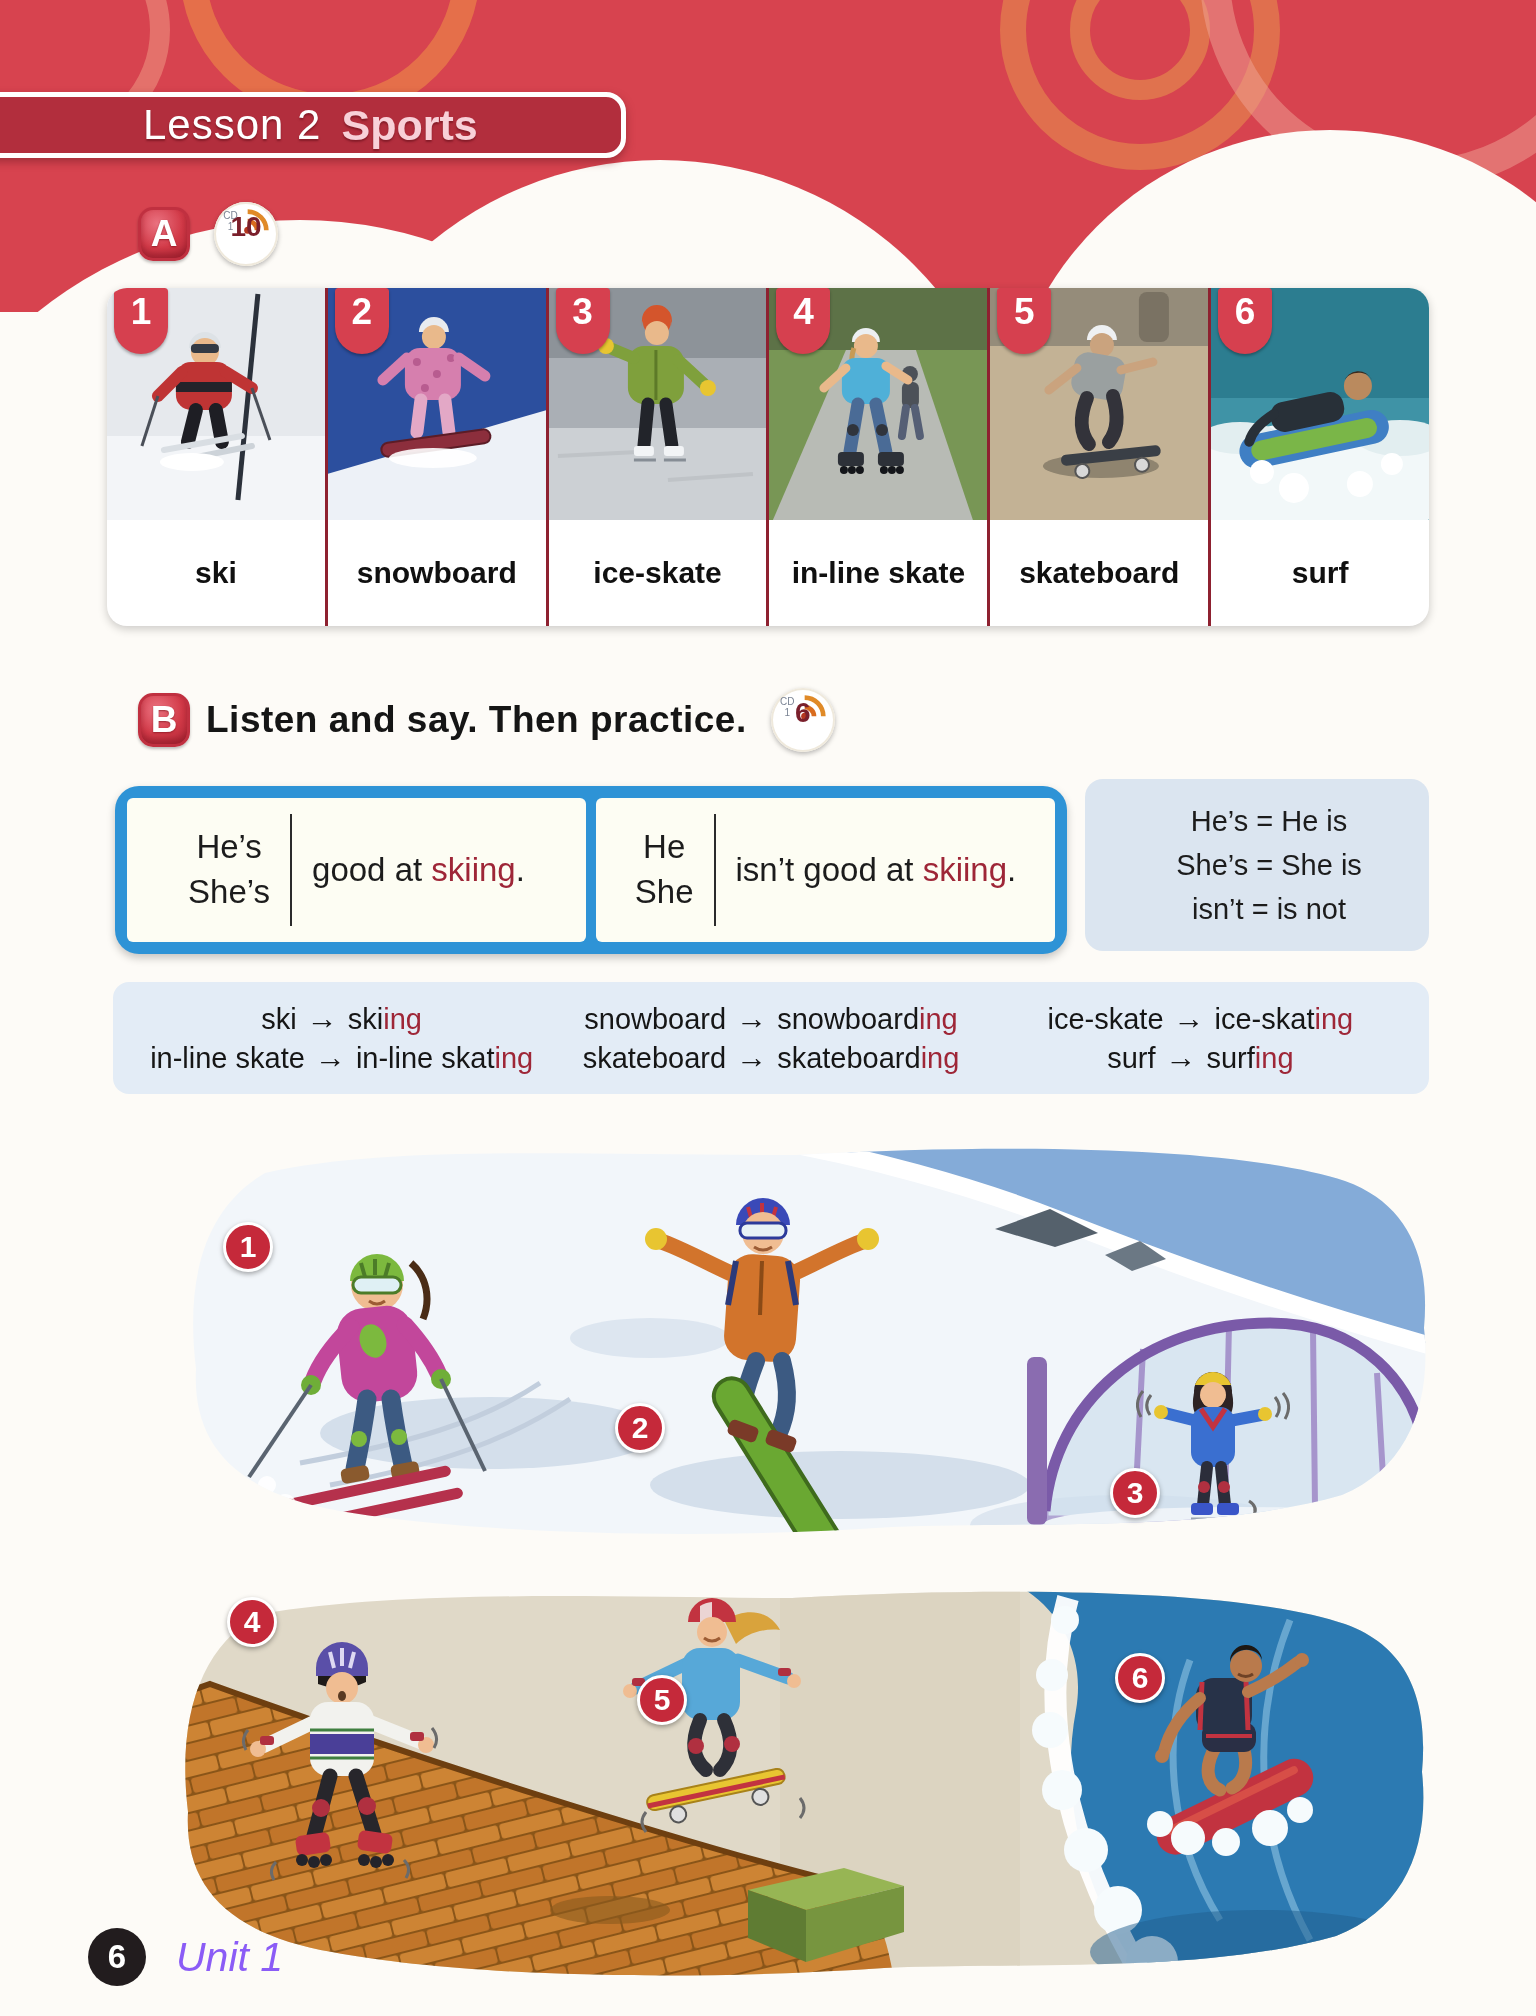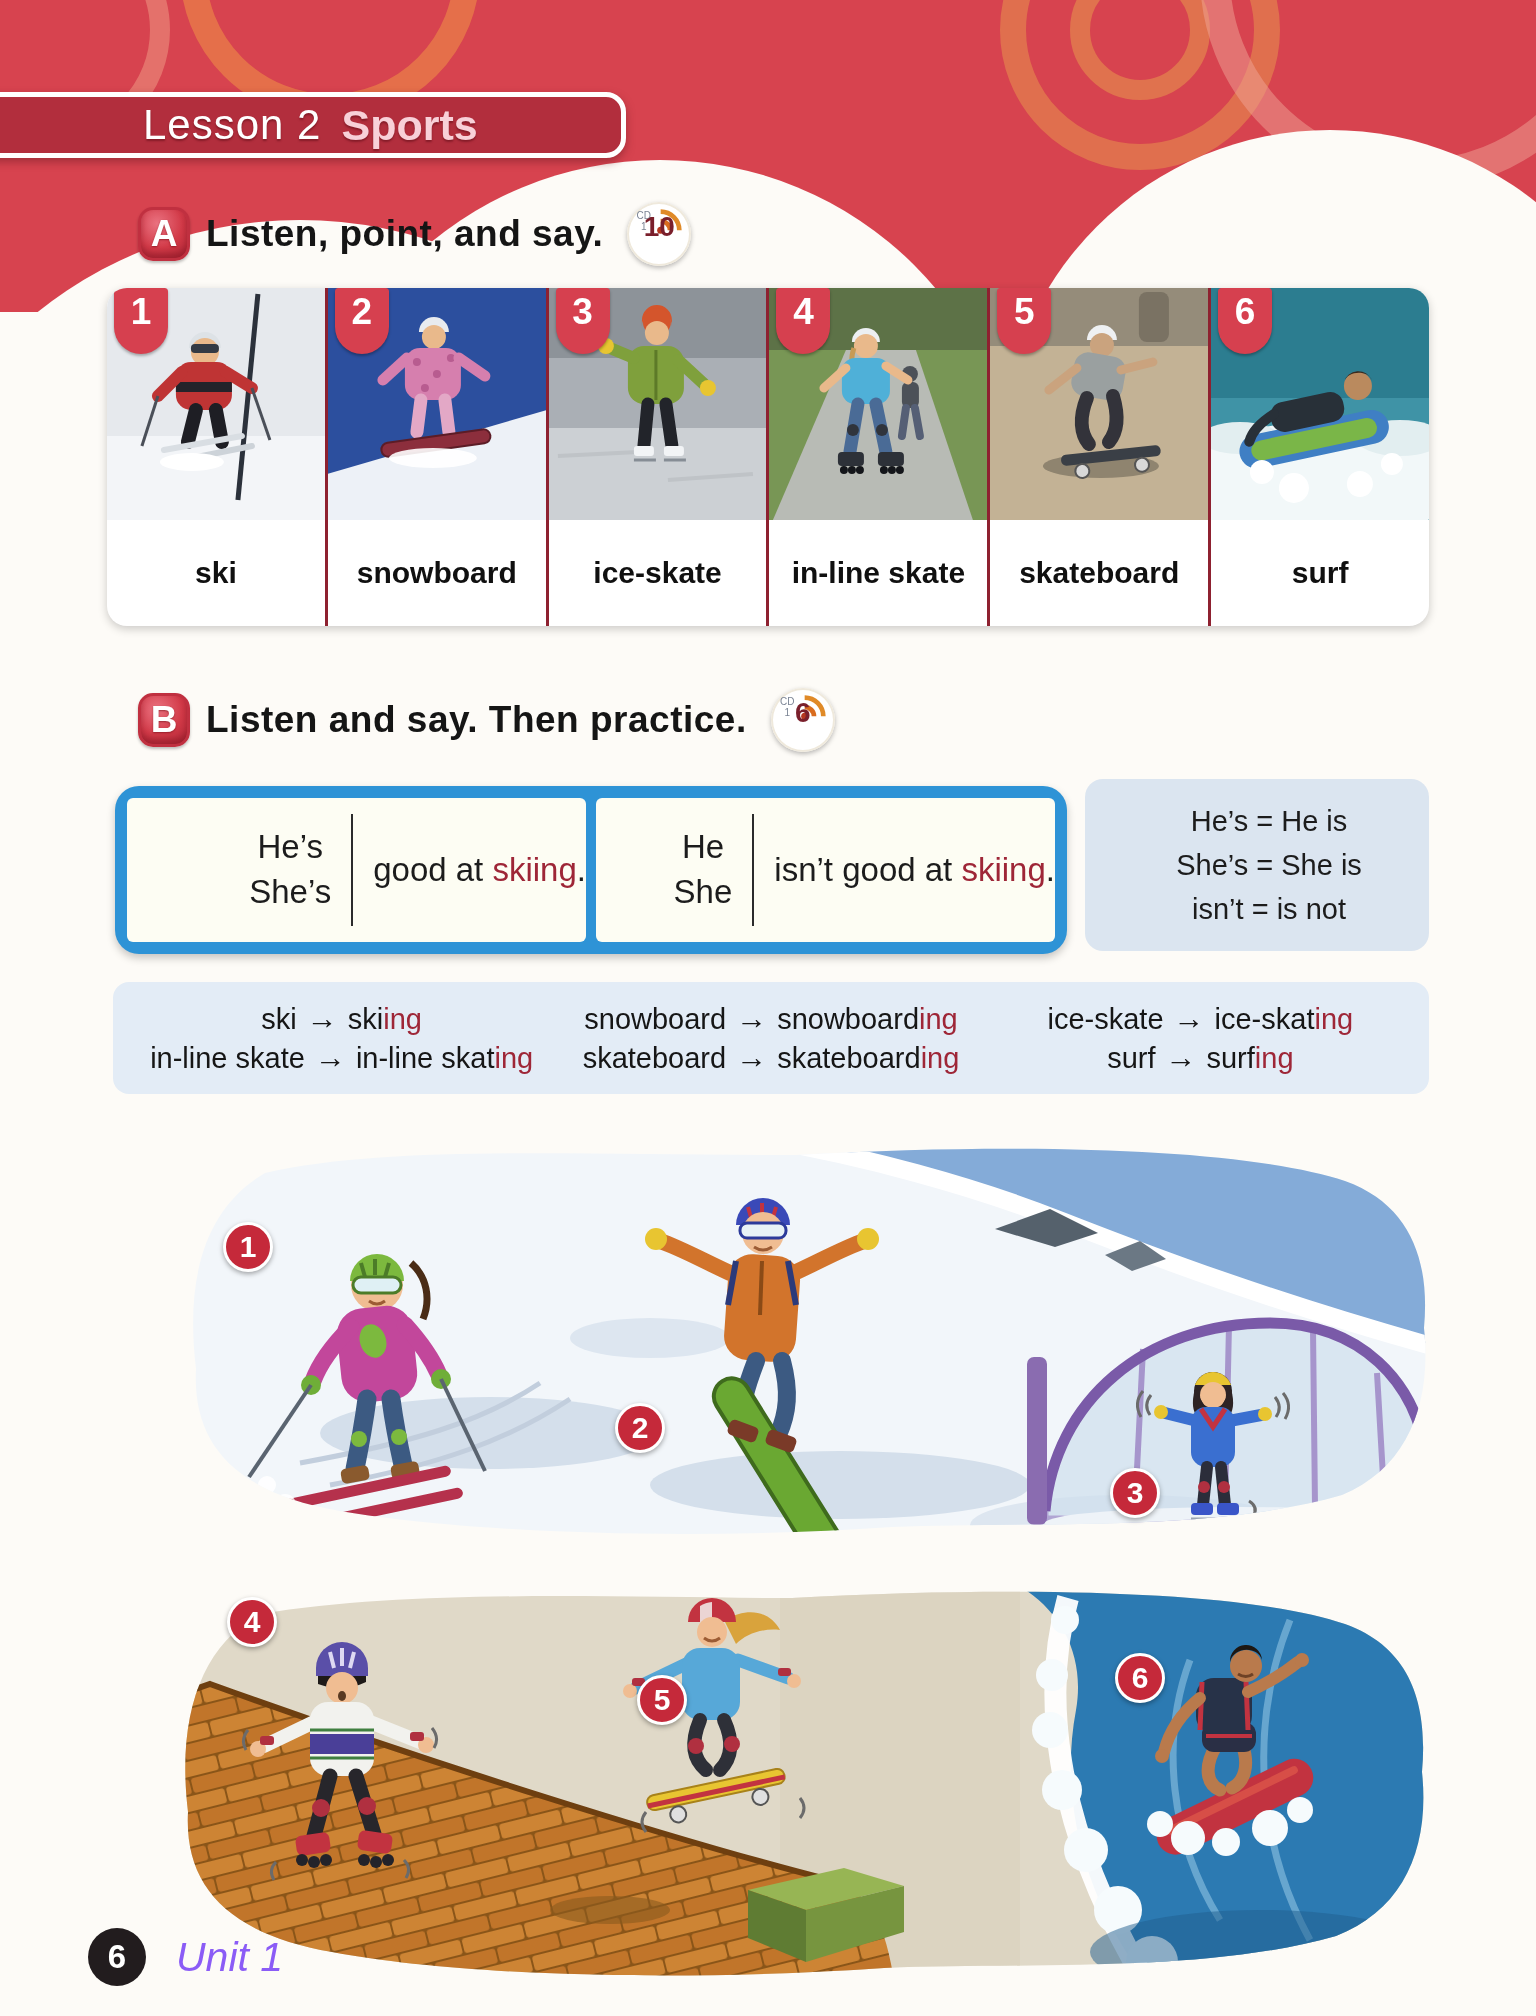--- a/index.html
+++ b/index.html
@@ -53,21 +53,21 @@
   .photo-area svg { width:100%; height:100%; display:block; }
   .photo-num { position:absolute; top:0; left:7px; width:54px; height:66px; background:#d6404f;
     border-radius:4px 4px 30px 30px; color:#fff; font-size:37px; font-weight:700;
     display:flex; justify-content:center; padding-top:3px; box-shadow:0 2px 3px rgba(0,0,0,.3); z-index:2; }
   .photo-label { flex:1; display:flex; align-items:center; justify-content:center; font-weight:700;
     font-size:30px; color:#101010; text-align:center; line-height:1.12; padding:0 6px; }
 
   
   .grammar-box { position:absolute; left:115px; top:786px; width:952px; height:168px; background:#2e93d6;
     border-radius:24px; box-shadow:0 4px 8px rgba(0,0,0,.22); display:flex; gap:10px; padding:12px; z-index:3; }
-  .g-panel { flex:1; background:#fdfdf3; border-radius:6px; display:flex; align-items:center; justify-content:flex-end; gap:20px; }
+  .g-panel { flex:1; background:#fdfdf3; border-radius:6px; display:flex; align-items:center; justify-content:center; gap:20px; }
   .g-subjects { display:flex; flex-direction:column; font-size:33px; color:#1c1c1c; line-height:1.35; text-align:center; }
   .g-vline { width:2px; align-self:stretch; margin:16px 0; background:#2b2b2b; }
   .g-pred { font-size:33px; color:#1c1c1c; }
   .hl { color:#9e2637; }
 
   .contractions { position:absolute; left:1085px; top:779px; width:344px; height:172px; background:#dbe5f0;
     border-radius:18px; display:flex; flex-direction:column; justify-content:center; gap:11px;
     text-align:center; font-size:29px; color:#1c1c1c; z-index:3;padding-left:24px; }
 
   
@@ -110,21 +110,20 @@
     <div class="cloud cloud4"></div>
   </div>
 
   <div class="lesson-banner">
     <span class="lesson-label">Lesson 2</span>
     <span class="lesson-title">Sports</span>
   </div>
 
   <div class="section-head head-a">
     <div class="letter-badge">A</div>
-    <div class="section-title">Listen, point, and say.</div>
     <div class="audio-icon">
       <span class="cd-label">CD 1</span>
       <svg class="rss" viewBox="0 0 24 24">
         <circle cx="4" cy="20" r="3" fill="#b5371f"></circle>
         <path d="M 4 12 a 8 8 0 0 1 8 8" stroke="#d96c1e" stroke-width="4" fill="none"></path>
         <path d="M 4 4 a 16 16 0 0 1 16 16" stroke="#e08a28" stroke-width="4" fill="none"></path>
       </svg>
       <span class="track">10</span>
     </div>
   </div>

